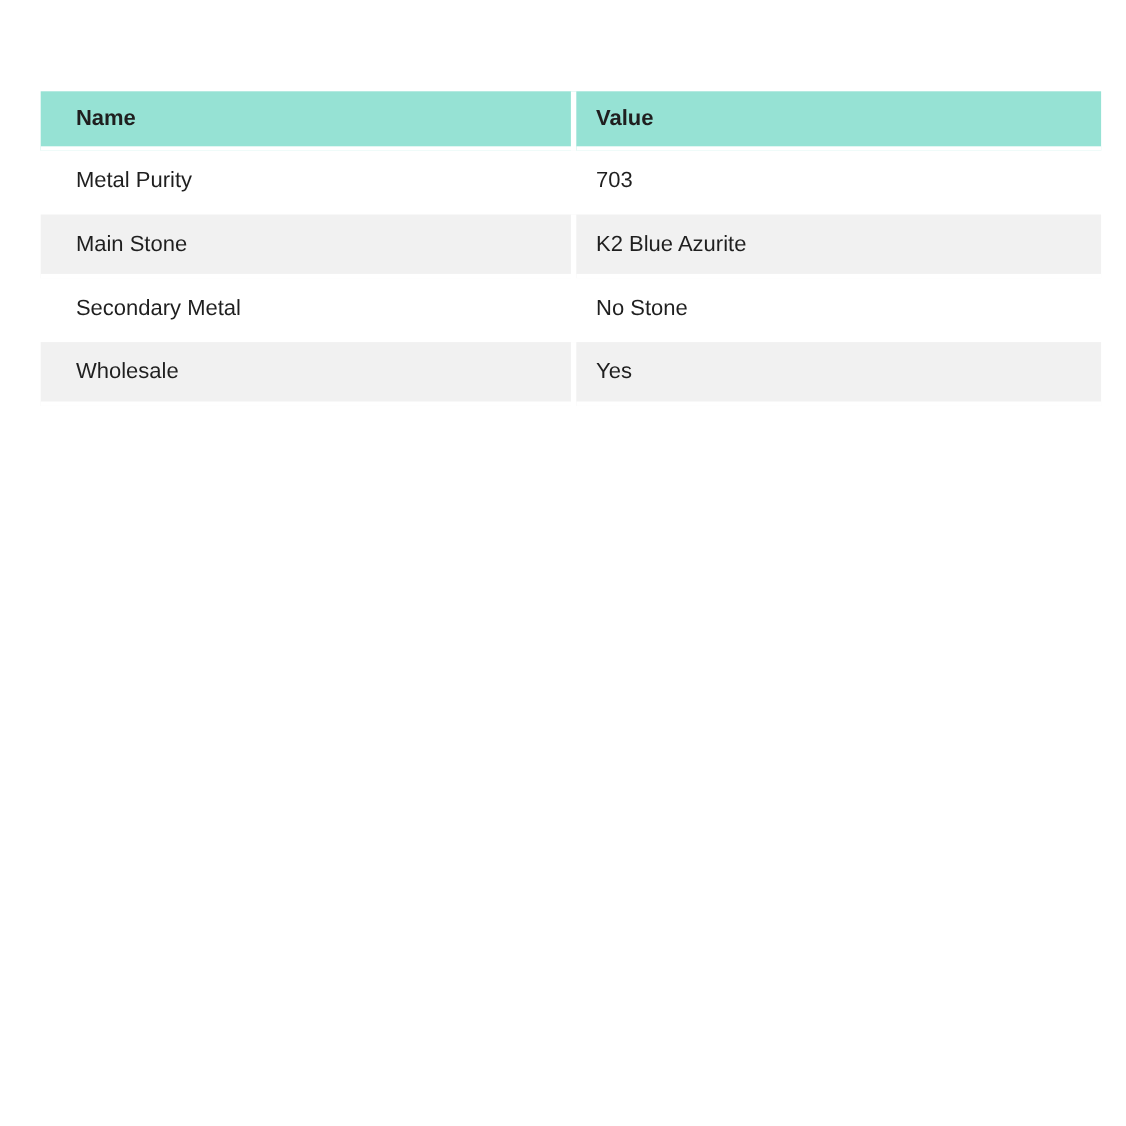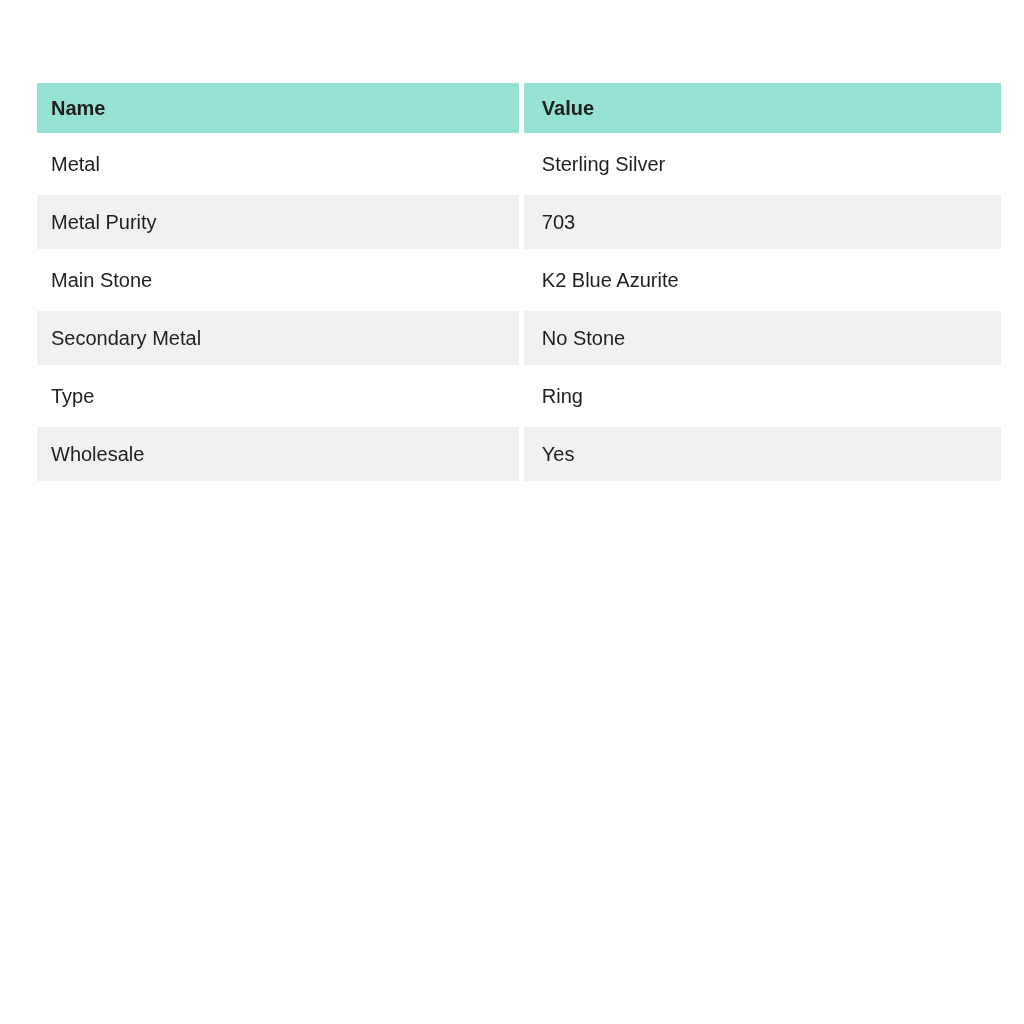--- a/index.html
+++ b/index.html
@@ -45,21 +45,21 @@
     vertical-align:middle;
     border-bottom:4px solid var(--gap-color);
     background:#ffffff;
   }
   .spec-table tbody tr:nth-child(even) td{
     background:var(--stripe-bg);
   }
   .spec-table th:first-child,
   .spec-table td:first-child{
     border-right:5px solid var(--gap-color);
-    padding-left:14px;
+    padding-left:32px;
   }
   .spec-table th:last-child,
   .spec-table td:last-child{
     padding-left:18px;
   }
 </style>
 </head>
 <body>
 
 <div class="spec-table-wrap">
@@ -68,45 +68,37 @@
       <col class="col-name">
       <col class="col-value">
     </colgroup>
     <thead>
       <tr>
         <th>Name</th>
         <th>Value</th>
       </tr>
     </thead>
     <tbody id="spec-body">
-  <tr>
-    <td>Metal</td>
-    <td>Sterling Silver</td>
-  </tr>
 
   <tr>
     <td>Metal Purity</td>
     <td>703</td>
   </tr>
 
   <tr>
     <td>Main Stone</td>
     <td>K2 Blue Azurite</td>
   </tr>
 
   <tr>
     <td>Secondary Metal</td>
     <td>No Stone</td>
   </tr>
 
 
-  <tr>
-    <td>Type</td>
-    <td>Ring</td>
-  </tr>
 
   <tr>
     <td>Wholesale</td>
     <td>Yes</td>
   </tr>
 </tbody>
   </table>
 </div>
 
 </body></html>

